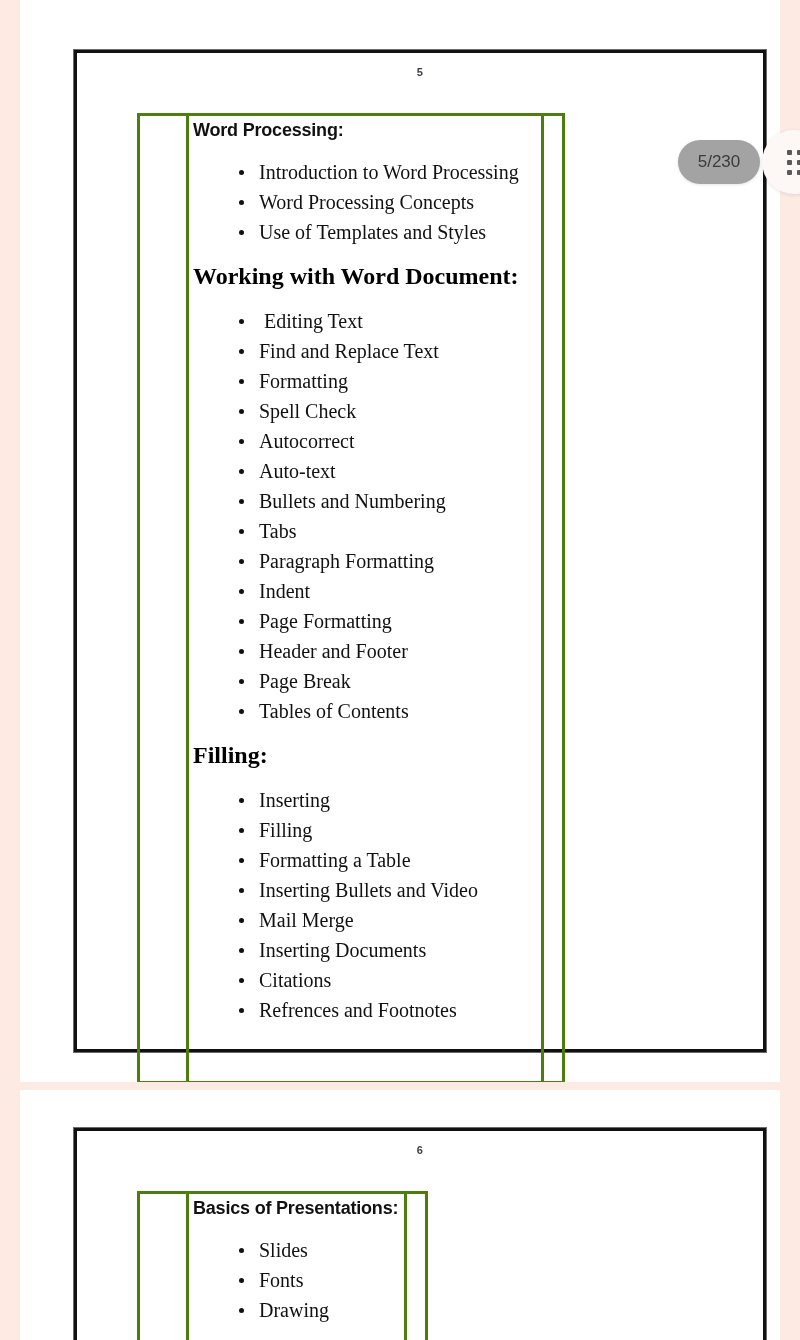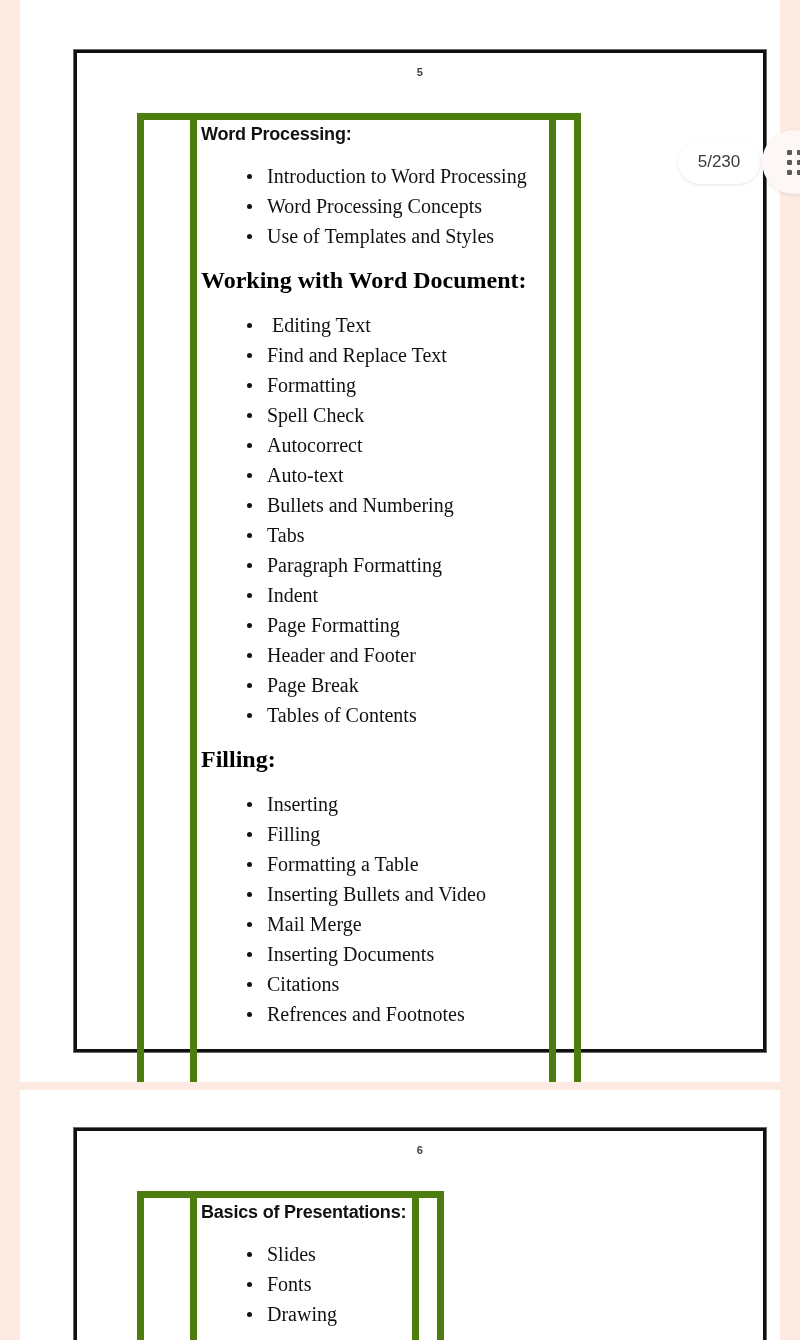--- a/index.html
+++ b/index.html
@@ -78,21 +78,21 @@
     position: absolute;
     left: 60px;
     right: 33px;
     border-collapse: collapse;
     table-layout: fixed;
   }
   #table-1 { top: 60px; }
   #table-2 { top: 60px; }
 
   .doc-table td {
-    border: 7px solid #4d7c0f;
+    border: 3px solid #4d7c0f;
     vertical-align: top;
     padding: 0;
   }
   .col-narrow-left  { width: 46px; }
   .col-narrow-right { width: 18px; }
 
   .cell-body {
     padding: 4px 6px 6px 4px;
   }
   #table-1 .cell-body { padding-bottom: 40px; }
@@ -150,21 +150,21 @@
 
   
   #page-indicator {
     position: absolute;
     left: 678px;
     top: 140px;
     min-width: 58px;
     height: 44px;
     padding: 0 12px;
     border-radius: 22px;
-    background: #ffffff;
+    background: #a3a3a3;
     color: #3b3b3b;
     font-family: "Liberation Sans", sans-serif;
     font-size: 17px;
     display: flex;
     align-items: center;
     justify-content: center;
     box-shadow: 0 1px 3px rgba(0,0,0,0.10);
     z-index: 40;
   }
 

